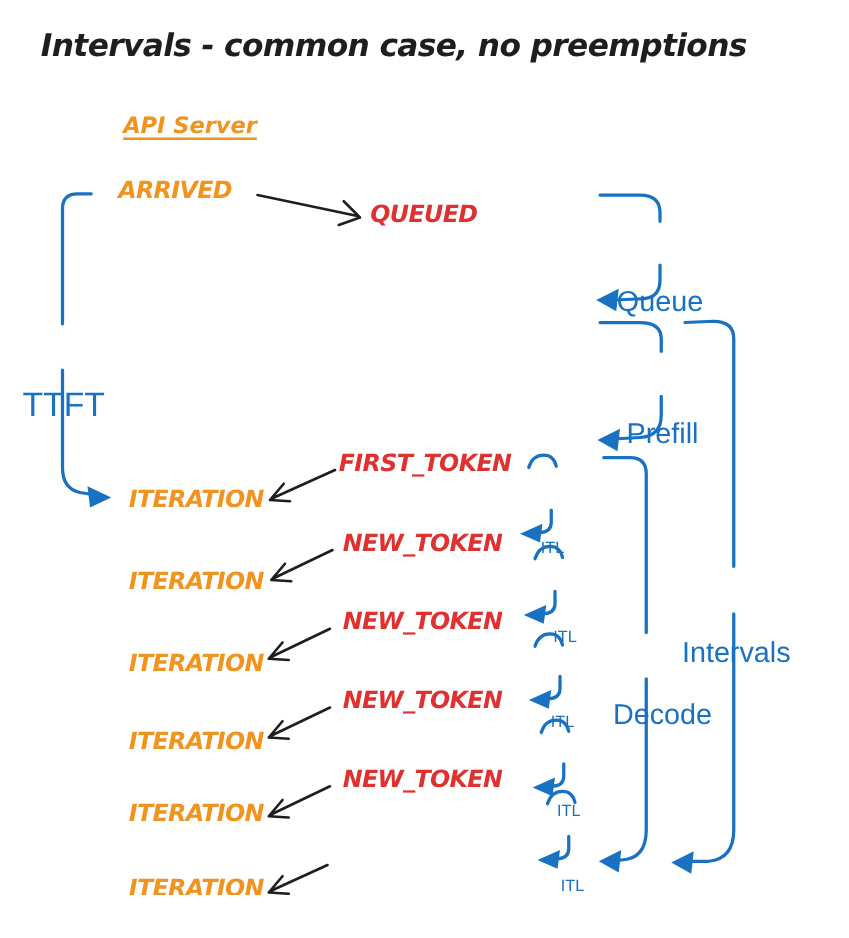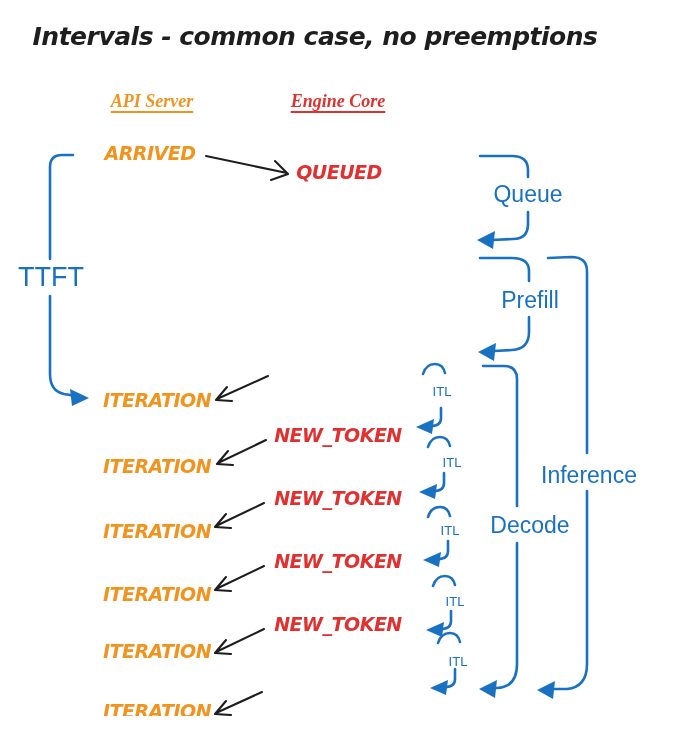--- a/index.html
+++ b/index.html
@@ -3,23 +3,23 @@
 <meta charset="utf-8">
 <style>
   :root{
     --blue:#1971c2; --red:#e03131; --orange:#f0941f; --ink:#1e1e1e; --bar:#d8d8d8;
   }
   html,body{margin:0;padding:0;background:#fff;}
   .canvas{position:relative;width:679px;height:716px;background:#ffffff;overflow:hidden;}
   svg{position:absolute;left:0;top:0;}
   .t{position:absolute;transform:translate(-50%,-50%);white-space:nowrap;line-height:1;}
   .hand{font-family:"DejaVu Sans",sans-serif;font-style:italic;font-weight:bold;}
-  .sans{font-family:"Liberation Sans",sans-serif;color:var(--blue);}
+  .sans{font-family:"Liberation Sans",sans-serif;color:var(--blue);margin-top:47px;}
   .title{font-size:25px;letter-spacing:-0.5px;color:var(--ink);}
-  .colhead{font-size:18px;text-decoration:underline;text-decoration-thickness:2px;text-underline-offset:4px;font-family:Liberation Serif, serif;}
+  .colhead{font-size:18px;text-decoration:underline;text-decoration-thickness:2px;text-underline-offset:4px;}
   .ev{font-size:19px;letter-spacing:-0.5px;}
   .orange{color:var(--orange);}
   .red{color:var(--red);}
   .lbl-big{font-size:23px;}
   .lbl-med{font-size:27px;}
   .lbl-itl{font-size:13px;}
   .stroke-blue{stroke:var(--blue);fill:none;stroke-width:2.6;stroke-linecap:round;stroke-linejoin:round;}
   .fill-blue{fill:var(--blue);stroke:none;}
   .stroke-black{stroke:var(--ink);fill:none;stroke-width:2.1;stroke-linecap:round;stroke-linejoin:round;}
   .bottombar{position:absolute;left:0;top:744px;width:679px;height:6px;background:var(--bar);}
@@ -73,41 +73,41 @@
     <path class="stroke-black" d="M266,440 L218,463 M228,451 L217,464 L233,465"></path>
     <path class="stroke-black" d="M264,503 L216,526 M226,514 L215,527 L231,528"></path>
     <path class="stroke-black" d="M264,566 L216,589 M226,577 L215,590 L231,591"></path>
     <path class="stroke-black" d="M264,629 L216,652 M226,640 L215,653 L231,654"></path>
     <path class="stroke-black" d="M262,692 L216,713 M226,701 L215,714 L231,715"></path>
   </svg>
 
   <div class="t hand title" style="left:315px;top:36px;">Intervals - common case, no preemptions</div>
 
   <div class="t hand colhead orange" style="left:152px;top:101px;">API Server</div>
-  <div class="t hand colhead red" style="left:338px;top:101px;">Engine Core</div>
 
-  <div class="t hand ev orange" style="left:150px;top:153px;">ARRIVED</div>
+  <div class="t hand ev orange" style="left:140px;top:153px;">ARRIVED</div>
   <div class="t hand ev orange" style="left:157px;top:400px;">ITERATION</div>
   <div class="t hand ev orange" style="left:157px;top:466px;">ITERATION</div>
   <div class="t hand ev orange" style="left:157px;top:531px;">ITERATION</div>
   <div class="t hand ev orange" style="left:157px;top:594px;">ITERATION</div>
   <div class="t hand ev orange" style="left:157px;top:651px;">ITERATION</div>
   <div class="t hand ev orange" style="left:157px;top:711px;">ITERATION</div>
 
   <div class="t hand ev red" style="left:339px;top:172px;">QUEUED</div>
+  <div class="t hand ev red" style="left:340px;top:371px;">FIRST_TOKEN</div>
   <div class="t hand ev red" style="left:338px;top:435px;">NEW_TOKEN</div>
   <div class="t hand ev red" style="left:338px;top:498px;">NEW_TOKEN</div>
   <div class="t hand ev red" style="left:338px;top:561px;">NEW_TOKEN</div>
   <div class="t hand ev red" style="left:338px;top:624px;">NEW_TOKEN</div>
 
   <div class="t sans lbl-med" style="left:51px;top:277px;">TTFT</div>
   <div class="t sans lbl-big" style="left:528px;top:194px;">Queue</div>
   <div class="t sans lbl-big" style="left:530px;top:300px;">Prefill</div>
   <div class="t sans lbl-big" style="left:530px;top:525px;">Decode</div>
-  <div class="t sans lbl-big" style="left:589px;top:475px;">Inference</div>
+  <div class="t sans lbl-big" style="left:589px;top:475px;">Intervals</div>
   <div class="t sans lbl-itl" style="left:442px;top:391px;">ITL</div>
   <div class="t sans lbl-itl" style="left:452px;top:462px;">ITL</div>
   <div class="t sans lbl-itl" style="left:450px;top:530px;">ITL</div>
   <div class="t sans lbl-itl" style="left:455px;top:601px;">ITL</div>
   <div class="t sans lbl-itl" style="left:458px;top:661px;">ITL</div>
 
   <div class="bottombar"></div>
 </div>
 
 </body></html>

